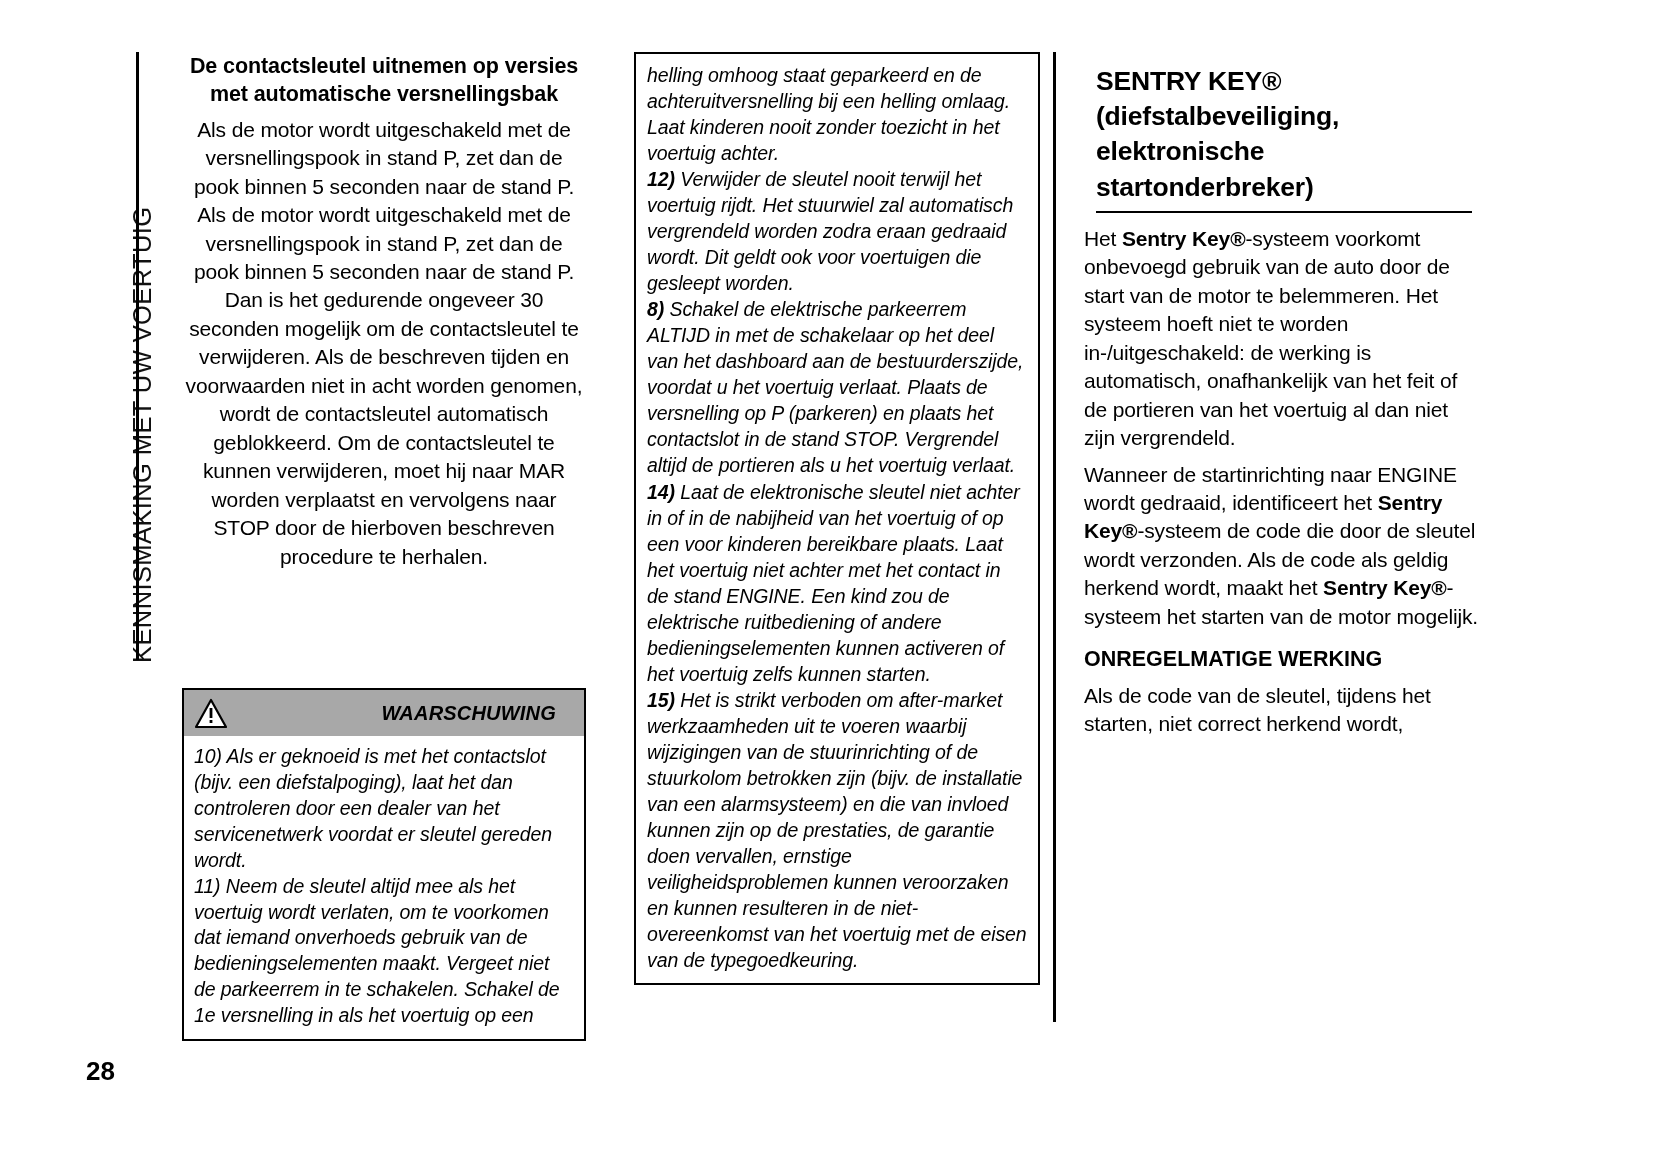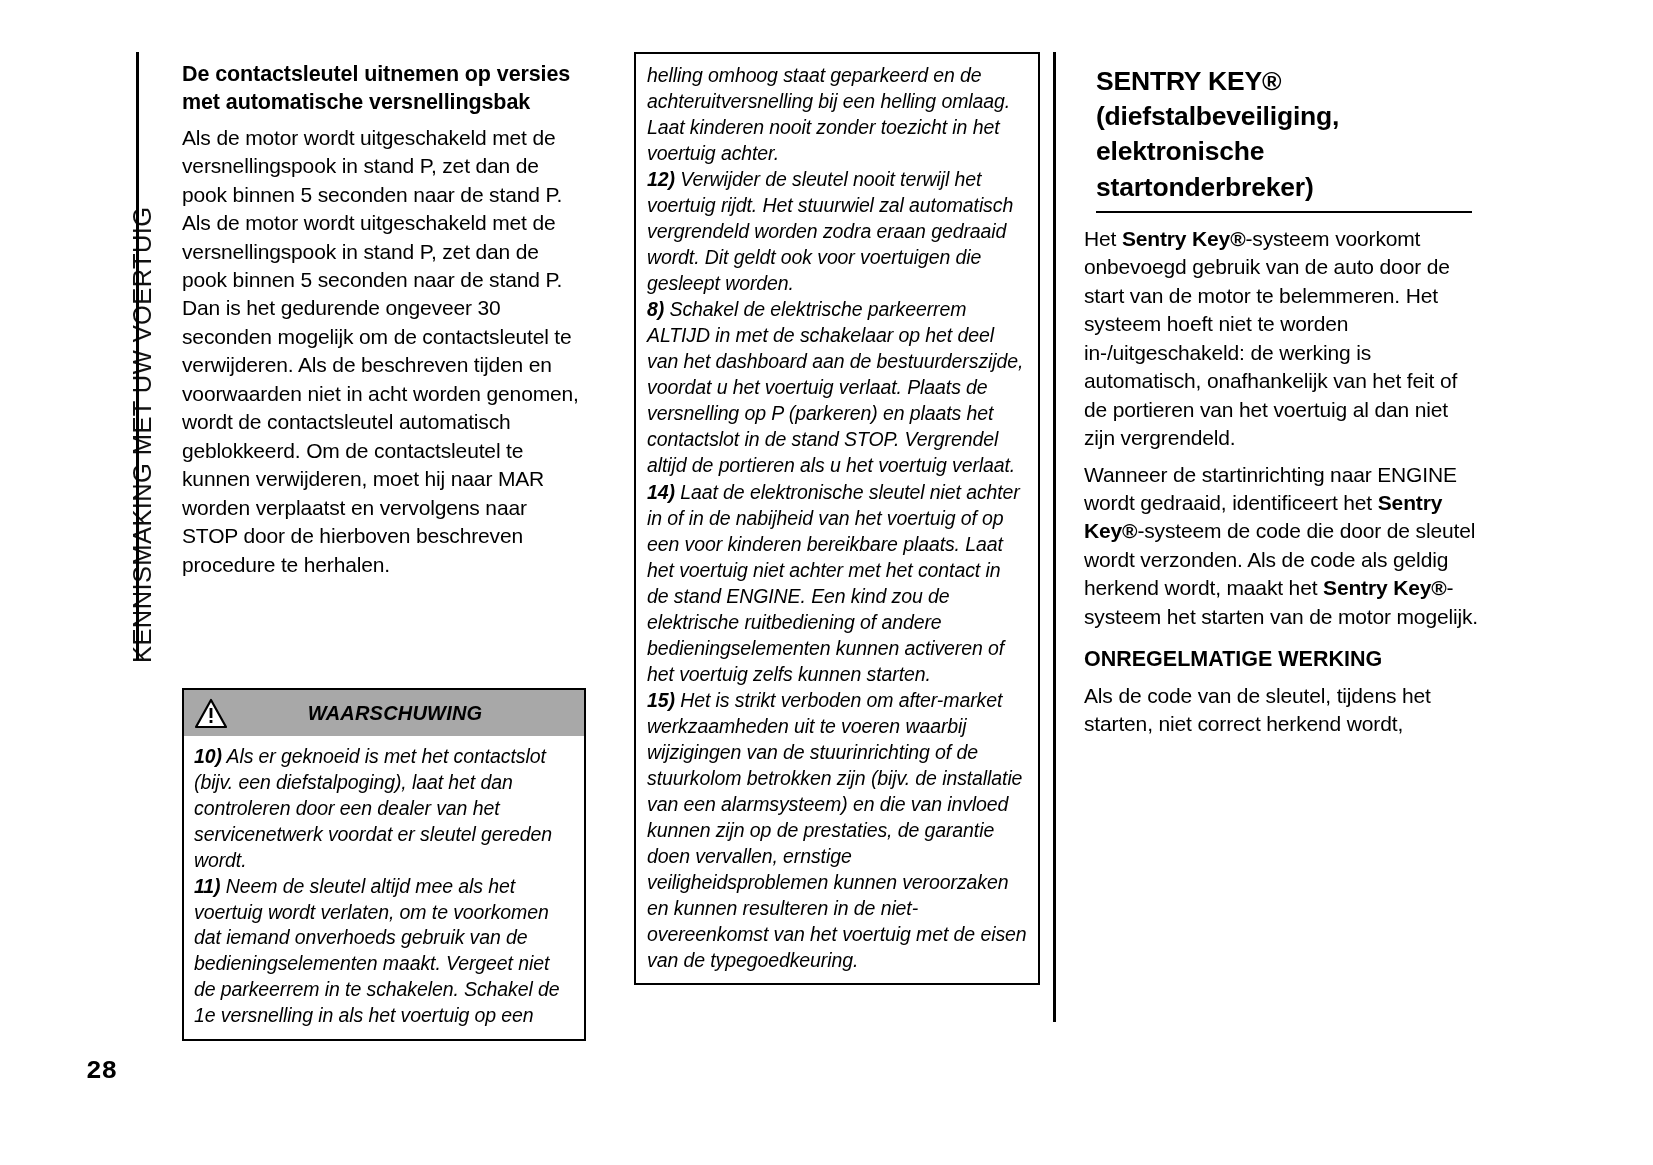--- a/index.html
+++ b/index.html
@@ -46,22 +46,23 @@
     top: 52px;
     width: 2.5px;
     height: 608px;
     background: #000;
   }
 
   
   .col1 {
     position: absolute;
     left: 182px;
-    top: 60px;
+    top: 52px;
     width: 404px;
+    text-align: center;
   }
   .col1 h2 {
     margin: 0 0 7px 0;
     font-size: 21.5px;
     font-weight: bold;
     line-height: 1.32;
     letter-spacing: -0.1px;
   }
   .col1 p.body {
     margin: 0;
@@ -90,36 +91,36 @@
   .warn-head .tri {
     width: 34px;
     height: 31px;
     position: relative;
     flex: 0 0 auto;
     margin-right: 6px;
   }
   .warn-head .tri svg { display: block; }
   .warn-head .wtitle {
     flex: 1;
-    text-align: center;
+    text-align: right;
     font-style: italic;
     font-weight: bold;
     font-size: 20px;
     letter-spacing: 0.2px;
     padding-right: 28px;
   }
   .warn-body {
     padding: 8px 10px 10px 10px;
     font-style: italic;
     font-size: 19.5px;
     line-height: 1.33;
     letter-spacing: -0.1px;
   }
   .warn-body p { margin: 0; }
-  .warn-body .num { font-weight: bold; font-style: italic; }
+  .warn-body .num { font-weight: normal; font-style: italic; }
 
   
   .col2-box {
     position: absolute;
     left: 634px;
     top: 52px;
     width: 406px;
     border: 2px solid #000;
     box-sizing: border-box;
     padding: 8px 11px 10px 11px;
@@ -171,21 +172,20 @@
     letter-spacing: 0px;
   }
   .b { font-weight: bold; }
 
   .page-number {
     position: absolute;
     left: 86px;
     top: 1056px;
     font-size: 26px;
     font-weight: bold;
-    font-family: Liberation Mono, monospace;
   }
 </style>
 </head>
 <body>
 
 <div class="page">
 
   <div class="side-tab">
     <div class="vtext">KENNISMAKING MET UW VOERTUIG</div>
   </div>

